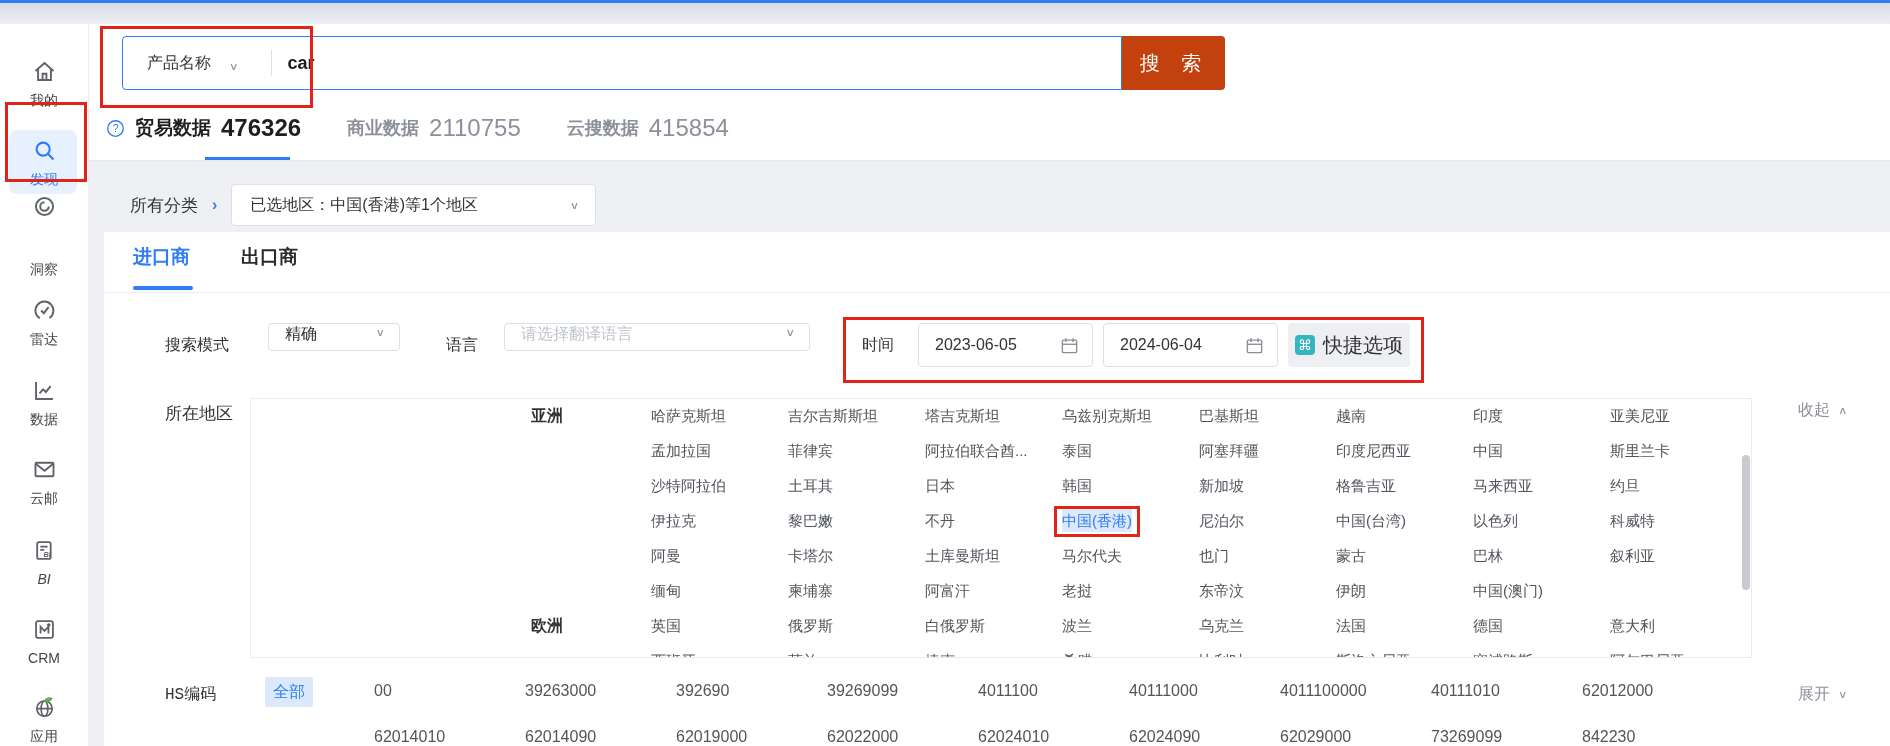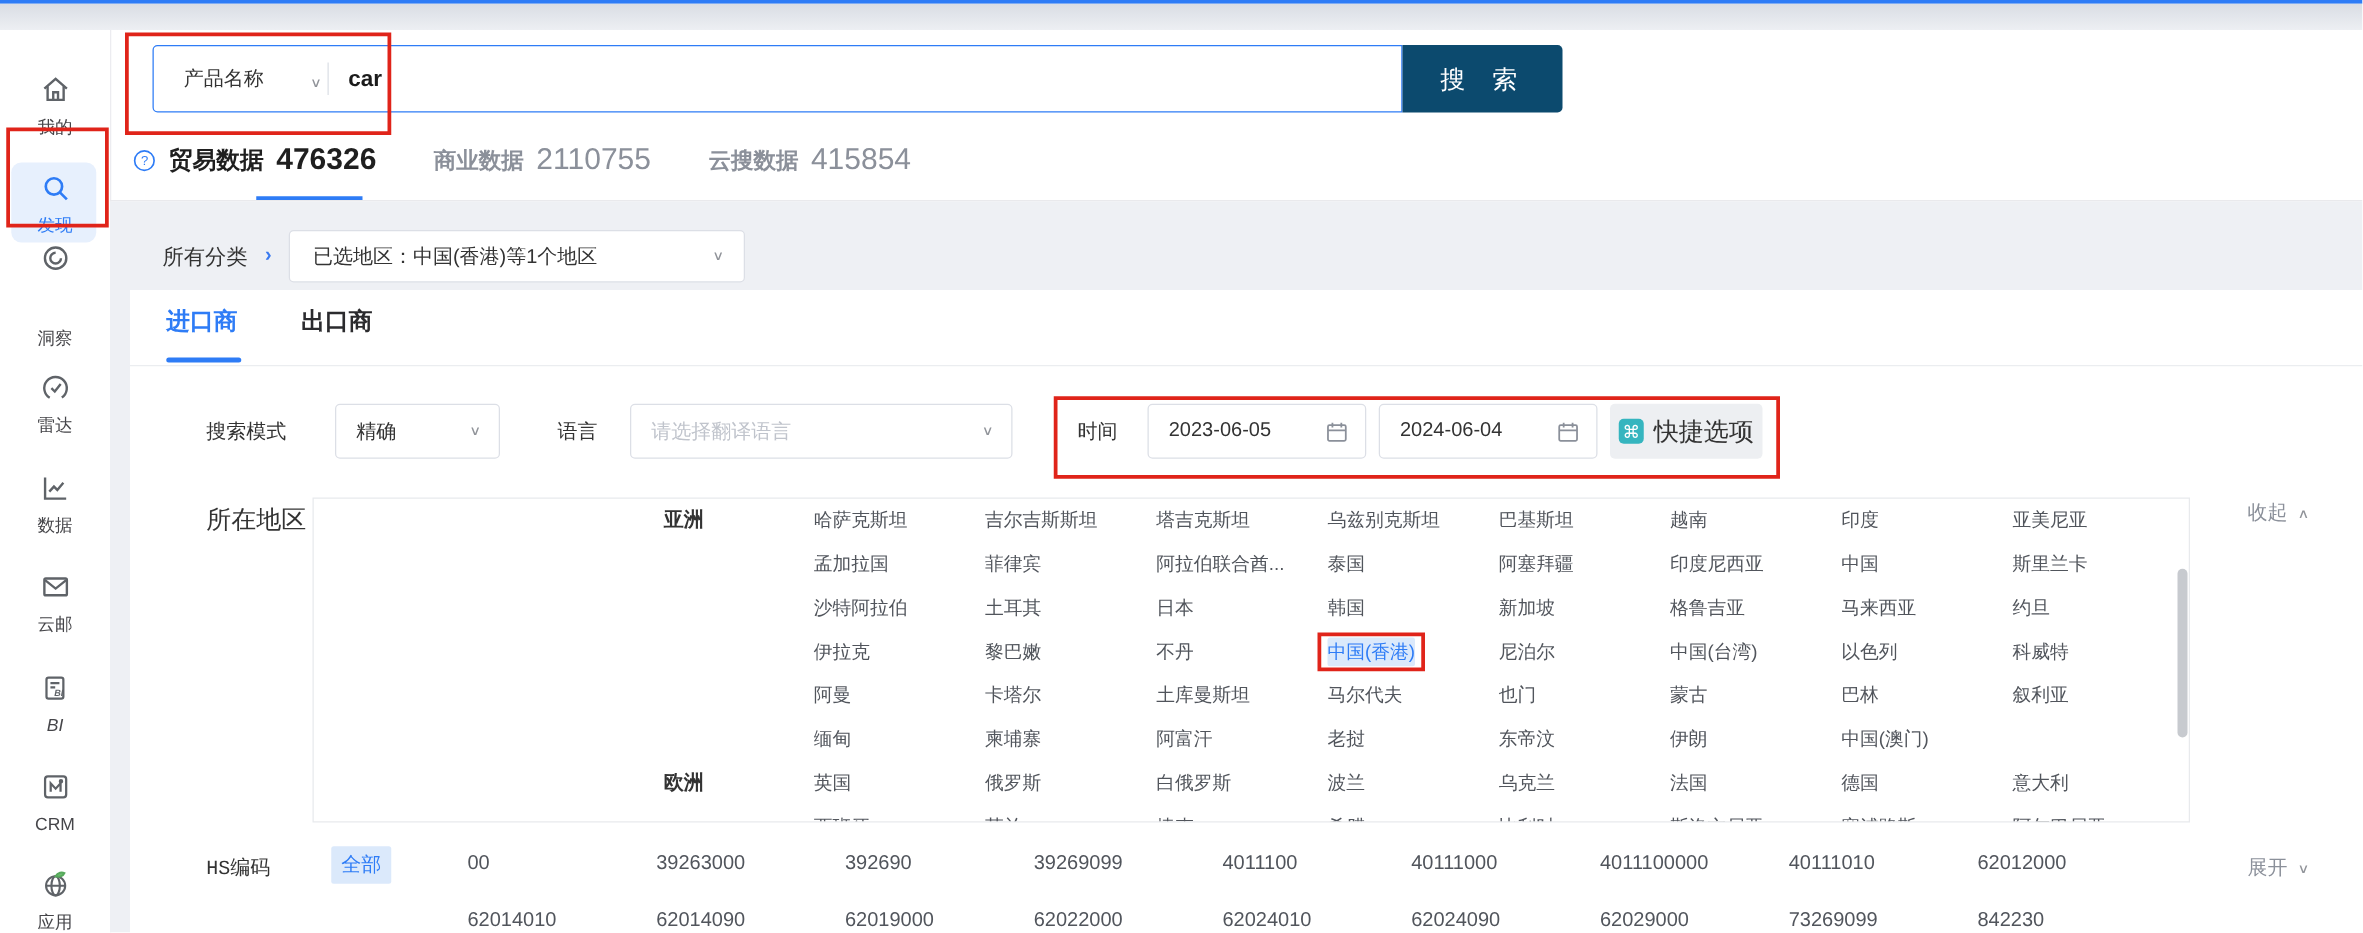--- a/index.html
+++ b/index.html
@@ -18,26 +18,26 @@
   .side-item svg{width:27px;height:27px;}
   .side-item.active{color:#2e7cf6;}
   .side-item.active .lbl{color:#2e7cf6;}
   .active-pill{left:9px;top:106px;width:68px;height:64px;background:#e7f0fd;border-radius:8px;}
 
   
   .red-box{border:3px solid #e0241a;z-index:40;pointer-events:none;}
 
   
   .search-wrap{left:122px;top:36px;width:1000px;height:54px;border:1px solid #2e7cf6;border-radius:4px 0 0 4px;background:#fff;display:flex;align-items:center;box-sizing:border-box;}
-  .cat-select{display:flex;align-items:flex-end;gap:37px;padding:0 4px 0 24px;cursor:pointer;}
+  .cat-select{display:flex;align-items:flex-end;gap:18px;padding:0 32px 0 24px;cursor:pointer;}
   .cat-select .txt{font-size:16px;color:#333;}
   .chev{color:#909399;font-size:13px;transform:scaleY(.8);display:inline-block;}
   .vdiv{width:1px;height:26px;background:#dcdfe6;}
   .query{font-size:18px;font-weight:700;color:#1b1b1b;padding-left:16px;}
-  .search-btn{left:1122px;top:36px;width:128px;height:54px;background:#0c4a6e;color:#fff;font-size:20px;letter-spacing:8px;border:none;border-radius:0 4px 4px 0;display:flex;align-items:center;justify-content:center;padding-left:8px;cursor:pointer;}
+  .search-btn{left:1122px;top:36px;width:103px;height:54px;background:#c2410c;color:#fff;font-size:20px;letter-spacing:8px;border:none;border-radius:0 4px 4px 0;display:flex;align-items:center;justify-content:center;padding-left:8px;cursor:pointer;}
 
   
   .stats{left:106px;top:110px;height:36px;display:flex;align-items:center;gap:46px;}
   .stat{display:flex;align-items:center;gap:10px;cursor:pointer;}
   .stat .s-lbl{font-size:18px;color:#8b909a;font-weight:700;}
   .stat .s-val{font-size:24px;color:#8b909a;}
   .stat.active .s-lbl{color:#1f1f1f;font-size:19px;text-align:right;}
   .stat.active .s-val{color:#1f1f1f;font-weight:700;}
   .stat-underline{left:205px;top:157px;width:85px;height:3px;background:#2e7cf6;}
   .stats-divider{left:88px;top:160px;width:1802px;height:1px;background:#e9e9ec;}
@@ -53,31 +53,31 @@
   
   .card{left:104px;top:232px;width:1786px;height:514px;background:#fff;border-radius:8px 0 0 0;}
   .left-gray-strip{left:88px;top:232px;width:16px;height:514px;background:#eef0f4;}
   .tab{position:absolute;top:244px;font-size:19px;font-weight:700;color:#2b2b2e;cursor:pointer;}
   .tab.active{color:#2e7cf6;}
   .tab-underline{left:133px;top:286px;width:60px;height:4px;background:#2e7cf6;border-radius:2px;}
   .card-divider{left:104px;top:292px;width:1786px;height:1px;background:#ebedf0;}
 
   
   .flabel{position:absolute;font-size:16px;color:#333;top:335px;}
-  .select{position:absolute;top:323px;height:44px;border:1px solid #dcdfe6;border-radius:4px;background:#fff;display:flex;align-items:center;justify-content:space-between;padding:0 14px 0 16px;box-sizing:border-box;cursor:pointer;}
+  .select{position:absolute;top:323px;height:28px;border:1px solid #dcdfe6;border-radius:4px;background:#fff;display:flex;justify-content:space-between;padding:0 14px 0 16px;box-sizing:border-box;cursor:pointer;}
   .select .txt{font-size:16px;color:#333;}
   .select .ph{font-size:16px;color:#c0c4cc;}
   .datebox{position:absolute;top:323px;width:175px;height:44px;border:1px solid #dcdfe6;border-radius:4px;background:#fff;display:flex;align-items:center;justify-content:space-between;padding:0 13px 0 16px;box-sizing:border-box;cursor:pointer;}
   .datebox .txt{font-size:16px;color:#333;}
   .quick-btn{position:absolute;left:1288px;top:323px;width:122px;height:44px;background:#edeff2;border-radius:4px;display:flex;align-items:center;justify-content:center;gap:8px;cursor:pointer;}
   .quick-btn .cmd{width:20px;height:20px;background:#35b5bf;border-radius:4px;color:#fff;font-size:14px;display:flex;align-items:center;justify-content:center;}
   .quick-btn .txt{font-size:20px;color:#333;}
 
   
-  .region-label{left:165px;top:402px;font-size:20px;color:#333;}
+  .region-label{left:165px;top:402px;font-size:17px;color:#333;}
   .region-box{left:250px;top:398px;width:1502px;height:260px;border:1px solid #e8eaed;box-sizing:border-box;overflow:hidden;background:#fff;}
   .r-row{display:grid;grid-template-columns:400px repeat(8,137px);height:35px;align-items:center;}
   .g-label{font-size:16px;font-weight:700;color:#333;padding-left:280px;}
   .country{font-size:15px;color:#51555c;cursor:pointer;white-space:nowrap;}
   .country .chip{background:#dbe9fb;color:#2e7cf6;padding:3px 0;border-radius:2px;}
   .country .ring{display:inline-block;border:3px solid #e0241a;padding:3px 5px;margin-left:-8px;}
   .scroll-thumb{left:1742px;top:455px;width:8px;height:135px;background:#c7cacf;border-radius:4px;}
   .collapse-link{left:1798px;top:400px;font-size:16px;color:#8b909a;cursor:pointer;display:flex;gap:8px;align-items:center;}
 
   

